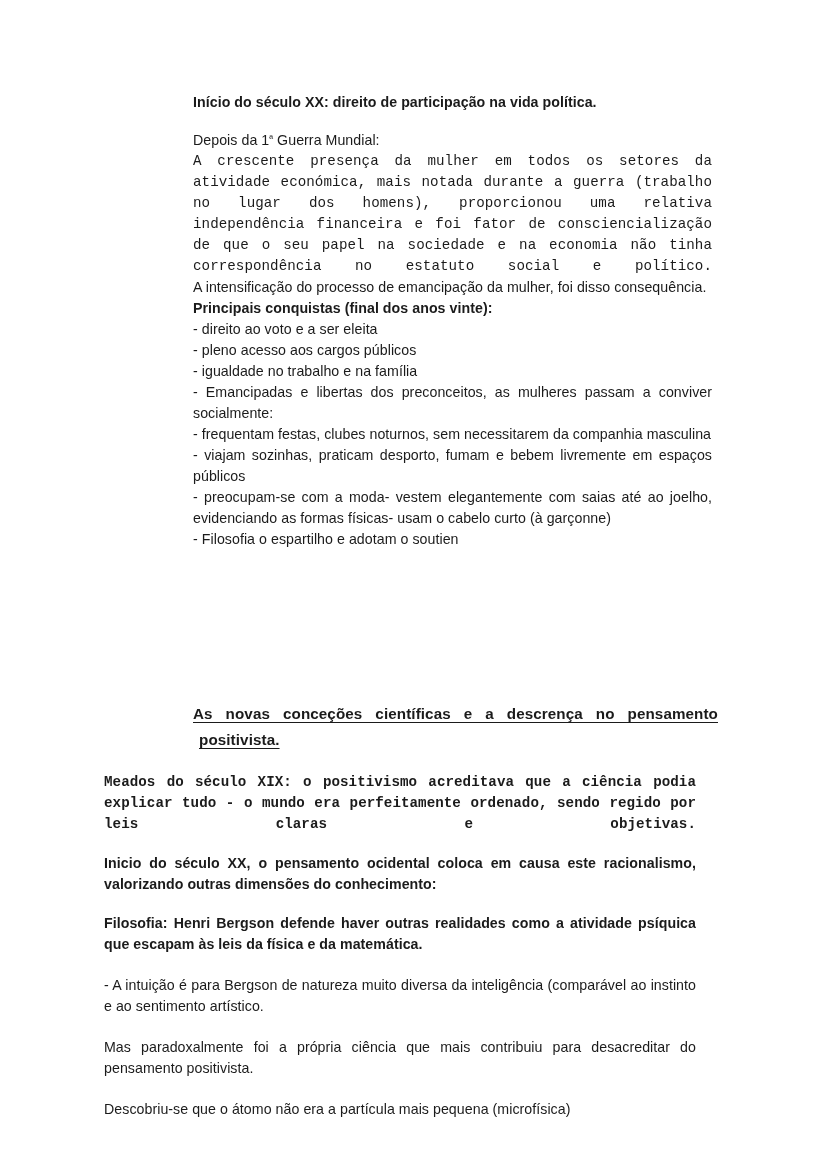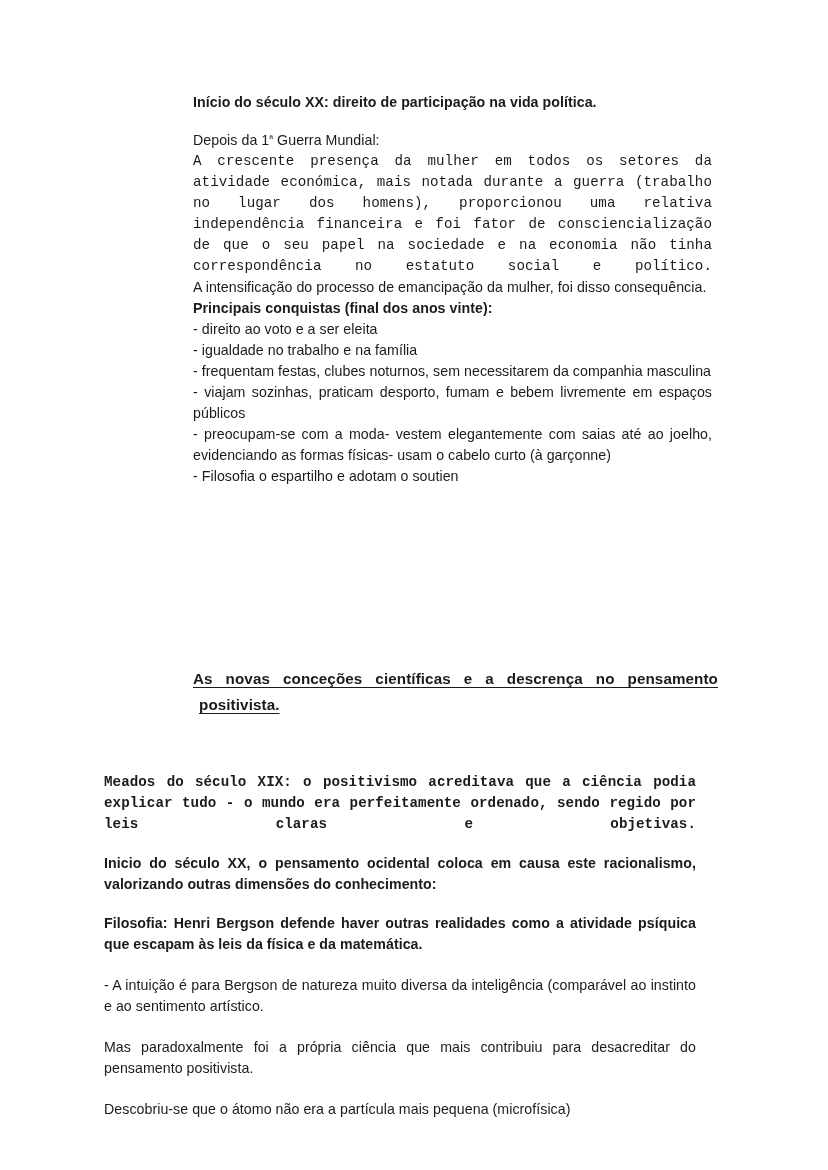--- a/index.html
+++ b/index.html
@@ -30,21 +30,21 @@
     position: absolute;
     left: 193px;
     top: 92px;
     width: 519px;
   }
 
   
   .block-heading2 {
     position: absolute;
     left: 193px;
-    top: 666px;
+    top: 701px;
     width: 525px;
   }
 
   
   .block-lower {
     position: absolute;
     left: 104px;
     top: 772px;
     width: 592px;
   }
@@ -128,21 +128,23 @@
 
     <p class="left"><span>Depois da 1</span><span class="sup-ord">ª</span><span> Guerra Mundial:</span></p>
 
     <p class="justify-all">A crescente presença da mulher em todos os setores da atividade económica, mais notada durante a guerra (trabalho no lugar dos homens), proporcionou uma relativa independência financeira e foi fator de consciencialização de que o seu papel na sociedade e na economia não tinha correspondência no estatuto social e político.</p>
 
     <p>A intensificação do processo de emancipação da mulher, foi disso consequência.</p>
 
     <p class="bold left">Principais conquistas (final dos anos vinte):</p>
 
     <p class="left">- direito ao voto e a ser eleita</p>
+    <p class="left">- pleno acesso aos cargos públicos</p>
     <p class="left">- igualdade no trabalho e na família</p>
+    <p>- Emancipadas e libertas dos preconceitos, as mulheres passam a conviver socialmente:</p>
     <p>- frequentam festas, clubes noturnos, sem necessitarem da   companhia masculina</p>
     <p>- viajam sozinhas, praticam desporto, fumam e bebem livremente em espaços públicos</p>
     <p>- preocupam-se com a moda- vestem elegantemente com saias até ao joelho, evidenciando as formas físicas- usam o cabelo curto (à garçonne)</p>
     <p class="left">- Filosofia o espartilho e adotam o soutien</p>
   </div>
 
   <div class="block-heading2">
     <div class="heading2">
       <span class="line1"><span class="u">As novas conceções científicas e a descrença no pensamento</span></span>
       <span class="line2"><span class="u">positivista.</span></span>

